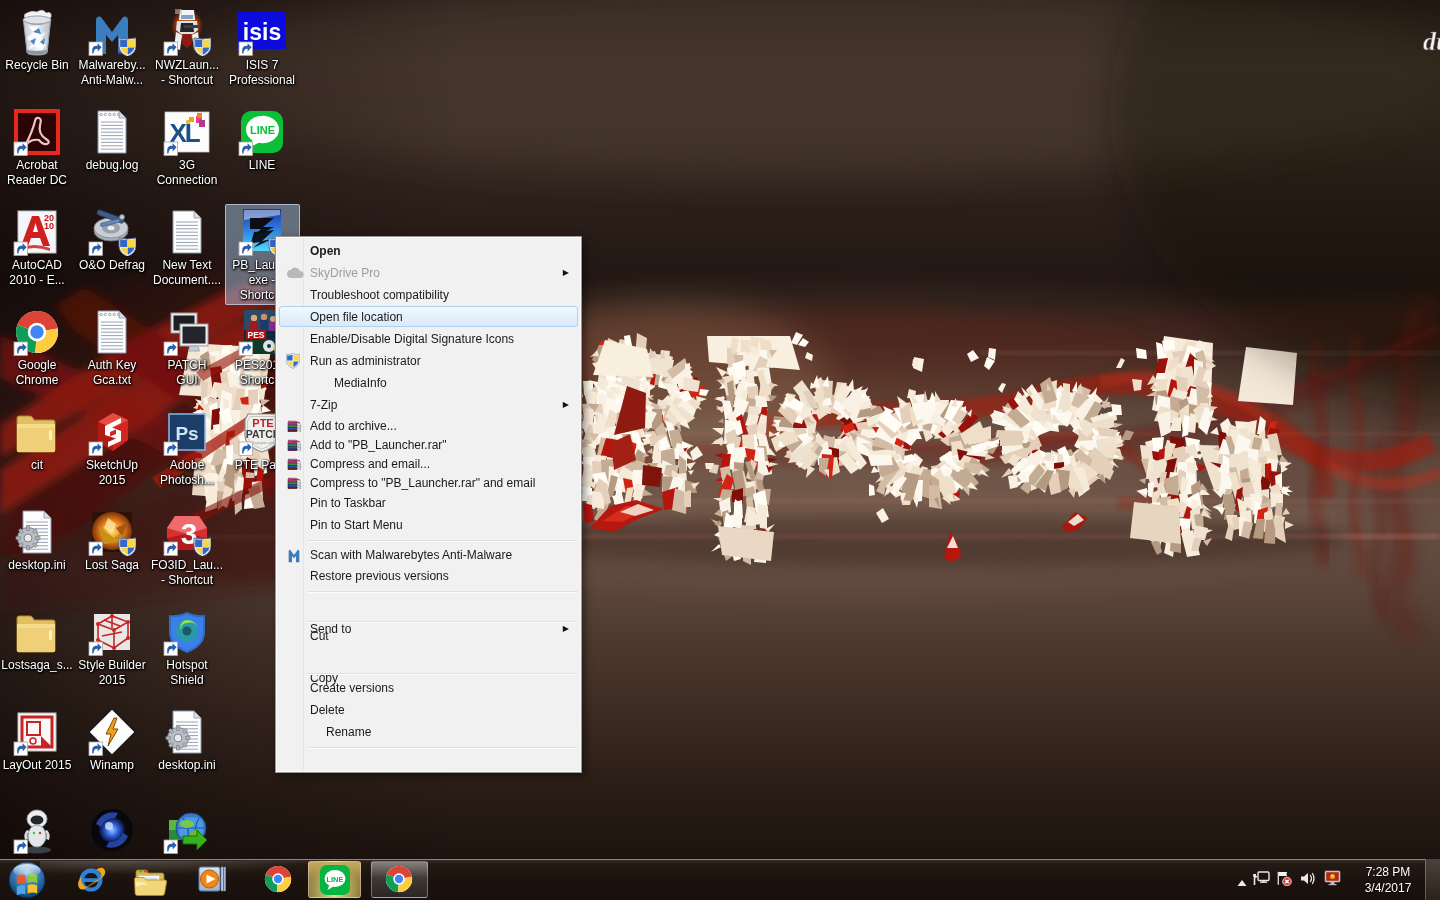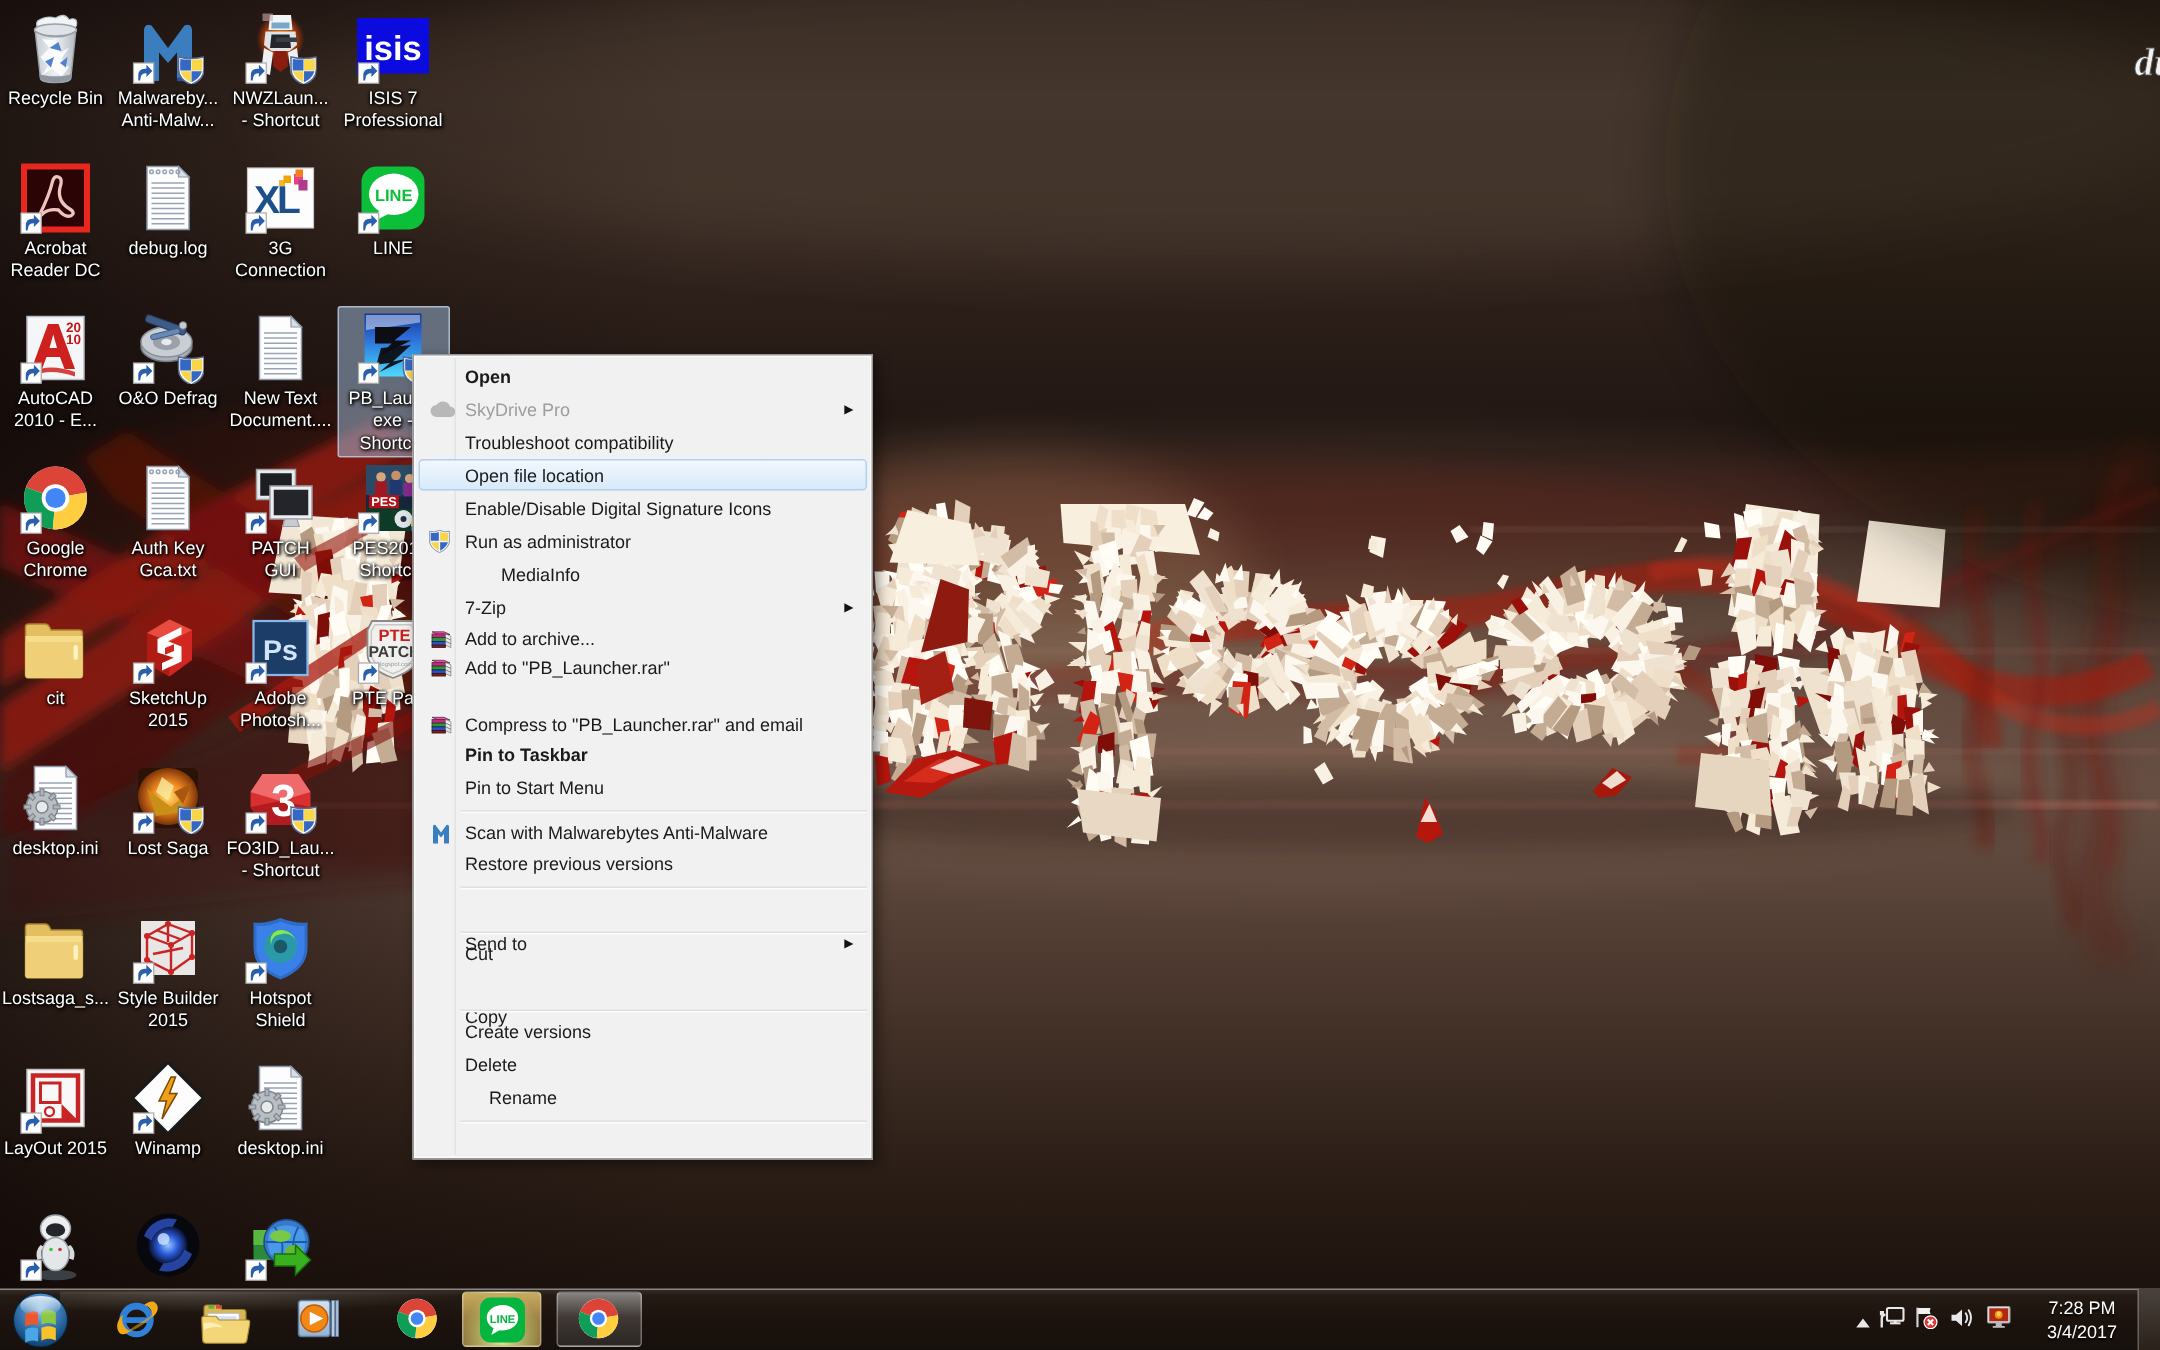--- a/index.html
+++ b/index.html
@@ -1967,31 +1967,41 @@
 <div class="mi" style="top:197.5px;"><span class="mic"><svg width="16" height="16" viewBox="0 0 16 16">
           <path d="M2 3.2 L10 3.2 L14 5 L6 5 Z" fill="#e85aa8" stroke="#5a2040" stroke-width="0.5"></path>
           <rect x="2" y="4.6" width="9" height="2.5" fill="#c2287e" stroke="#5a2040" stroke-width="0.5"></rect>
           <polygon points="11,4.6 14.6,6.2 14.6,8.7 11,7.1" fill="#f0f0f4" stroke="#666" stroke-width="0.4"></polygon>
           <rect x="2" y="7.1" width="9" height="2.5" fill="#2a9838" stroke="#143c18" stroke-width="0.5"></rect>
           <polygon points="11,7.1 14.6,8.7 14.6,11.2 11,9.6" fill="#e8e8ee" stroke="#666" stroke-width="0.4"></polygon>
           <rect x="2" y="9.6" width="9" height="2.5" fill="#2a50c0" stroke="#101c50" stroke-width="0.5"></rect>
           <polygon points="11,9.6 14.6,11.2 14.6,13.7 11,12.1" fill="#e0e0e8" stroke="#666" stroke-width="0.4"></polygon>
           <rect x="2" y="12.1" width="9" height="1.6" fill="#7a2020" stroke="#3a0c0c" stroke-width="0.5"></rect>
         </svg></span>Add to "PB_Launcher.rar"</div>
+<div class="mi" style="top:216.5px;"><span class="mic"><svg width="16" height="16" viewBox="0 0 16 16">
+          <path d="M2 3.2 L10 3.2 L14 5 L6 5 Z" fill="#e85aa8" stroke="#5a2040" stroke-width="0.5"></path>
+          <rect x="2" y="4.6" width="9" height="2.5" fill="#c2287e" stroke="#5a2040" stroke-width="0.5"></rect>
+          <polygon points="11,4.6 14.6,6.2 14.6,8.7 11,7.1" fill="#f0f0f4" stroke="#666" stroke-width="0.4"></polygon>
+          <rect x="2" y="7.1" width="9" height="2.5" fill="#2a9838" stroke="#143c18" stroke-width="0.5"></rect>
+          <polygon points="11,7.1 14.6,8.7 14.6,11.2 11,9.6" fill="#e8e8ee" stroke="#666" stroke-width="0.4"></polygon>
+          <rect x="2" y="9.6" width="9" height="2.5" fill="#2a50c0" stroke="#101c50" stroke-width="0.5"></rect>
+          <polygon points="11,9.6 14.6,11.2 14.6,13.7 11,12.1" fill="#e0e0e8" stroke="#666" stroke-width="0.4"></polygon>
+          <rect x="2" y="12.1" width="9" height="1.6" fill="#7a2020" stroke="#3a0c0c" stroke-width="0.5"></rect>
+        </svg></span>Compress and email...</div>
 <div class="mi" style="top:235.5px;"><span class="mic"><svg width="16" height="16" viewBox="0 0 16 16">
           <path d="M2 3.2 L10 3.2 L14 5 L6 5 Z" fill="#e85aa8" stroke="#5a2040" stroke-width="0.5"></path>
           <rect x="2" y="4.6" width="9" height="2.5" fill="#c2287e" stroke="#5a2040" stroke-width="0.5"></rect>
           <polygon points="11,4.6 14.6,6.2 14.6,8.7 11,7.1" fill="#f0f0f4" stroke="#666" stroke-width="0.4"></polygon>
           <rect x="2" y="7.1" width="9" height="2.5" fill="#2a9838" stroke="#143c18" stroke-width="0.5"></rect>
           <polygon points="11,7.1 14.6,8.7 14.6,11.2 11,9.6" fill="#e8e8ee" stroke="#666" stroke-width="0.4"></polygon>
           <rect x="2" y="9.6" width="9" height="2.5" fill="#2a50c0" stroke="#101c50" stroke-width="0.5"></rect>
           <polygon points="11,9.6 14.6,11.2 14.6,13.7 11,12.1" fill="#e0e0e8" stroke="#666" stroke-width="0.4"></polygon>
           <rect x="2" y="12.1" width="9" height="1.6" fill="#7a2020" stroke="#3a0c0c" stroke-width="0.5"></rect>
         </svg></span>Compress to "PB_Launcher.rar" and email</div>
-<div class="mi" style="top:255.5px;font-weight:bold;">Pin to Taskbar</div>
+<div class="mi" style="top:255.5px;">Pin to Taskbar</div>
 <div class="mi" style="top:277.5px;">Pin to Start Menu</div>
 <div class="mi" style="top:307.5px;"><span class="mic"><svg width="16" height="16" viewBox="0 0 48 48">
           <path d="M8 46 L8 13 Q8 7 13 9 L24 24 L35 9 Q40 7 40 13 L40 46 L30 46 L30 27 L24 34 L18 27 L18 46 Z" fill="#3b7ec0"></path>
         </svg></span>Scan with Malwarebytes Anti-Malware</div>
 <div class="mi" style="top:328.5px;">Restore previous versions</div>
 <div class="mi" style="top:358.5px;margin-top:23px;">Send to<span class="marr">▶</span></div>
 <div class="mi" style="top:388.5px;">Cut</div>
 <div class="mi" style="top:431px;">Copy</div>
 <div class="mi" style="top:440.5px;">Create versions</div>
 <div class="mi" style="top:462.5px;">Delete</div>

